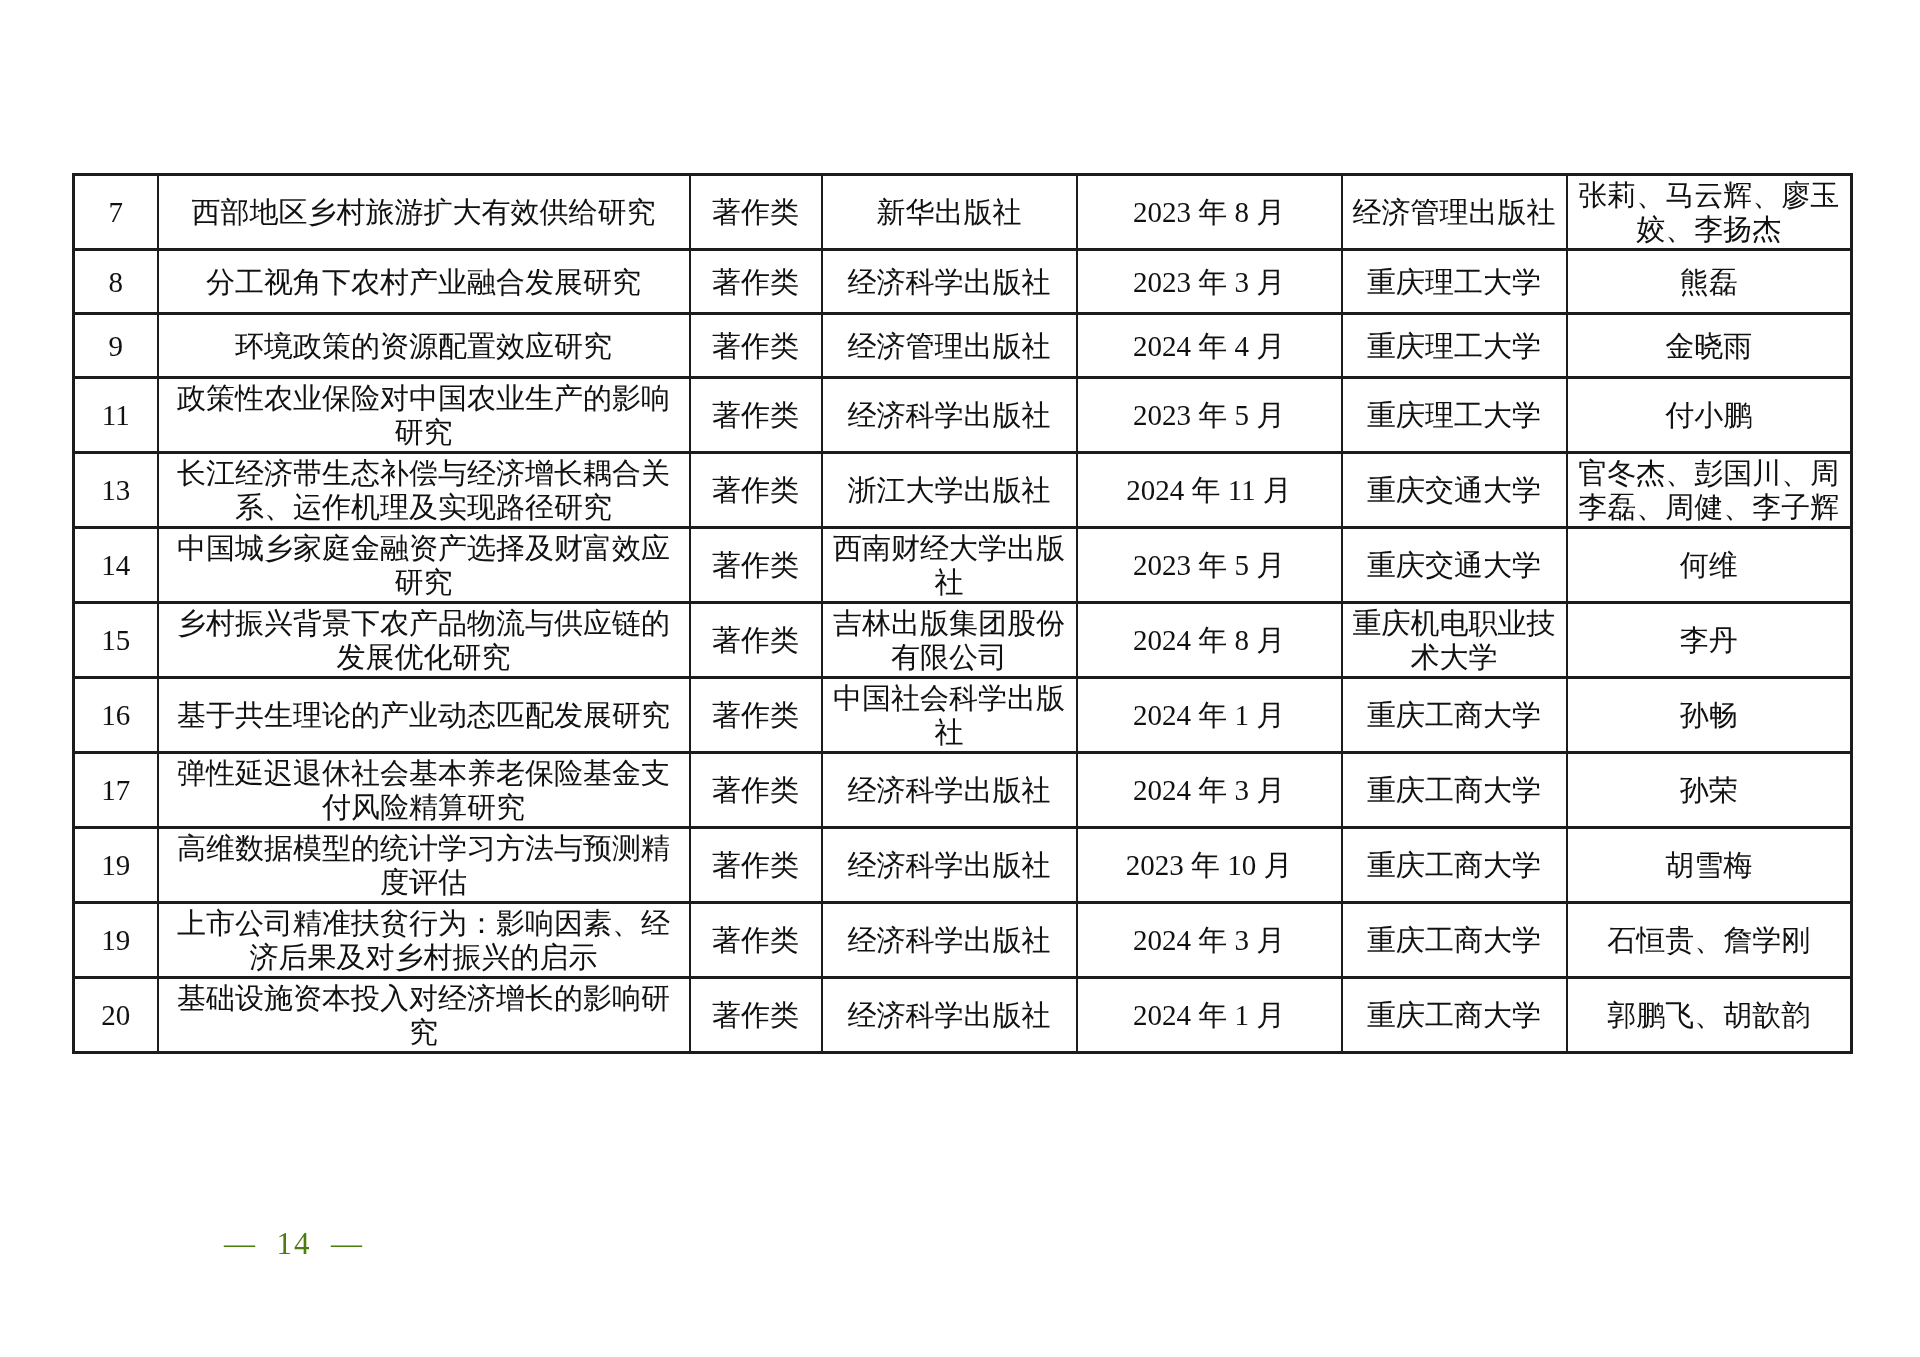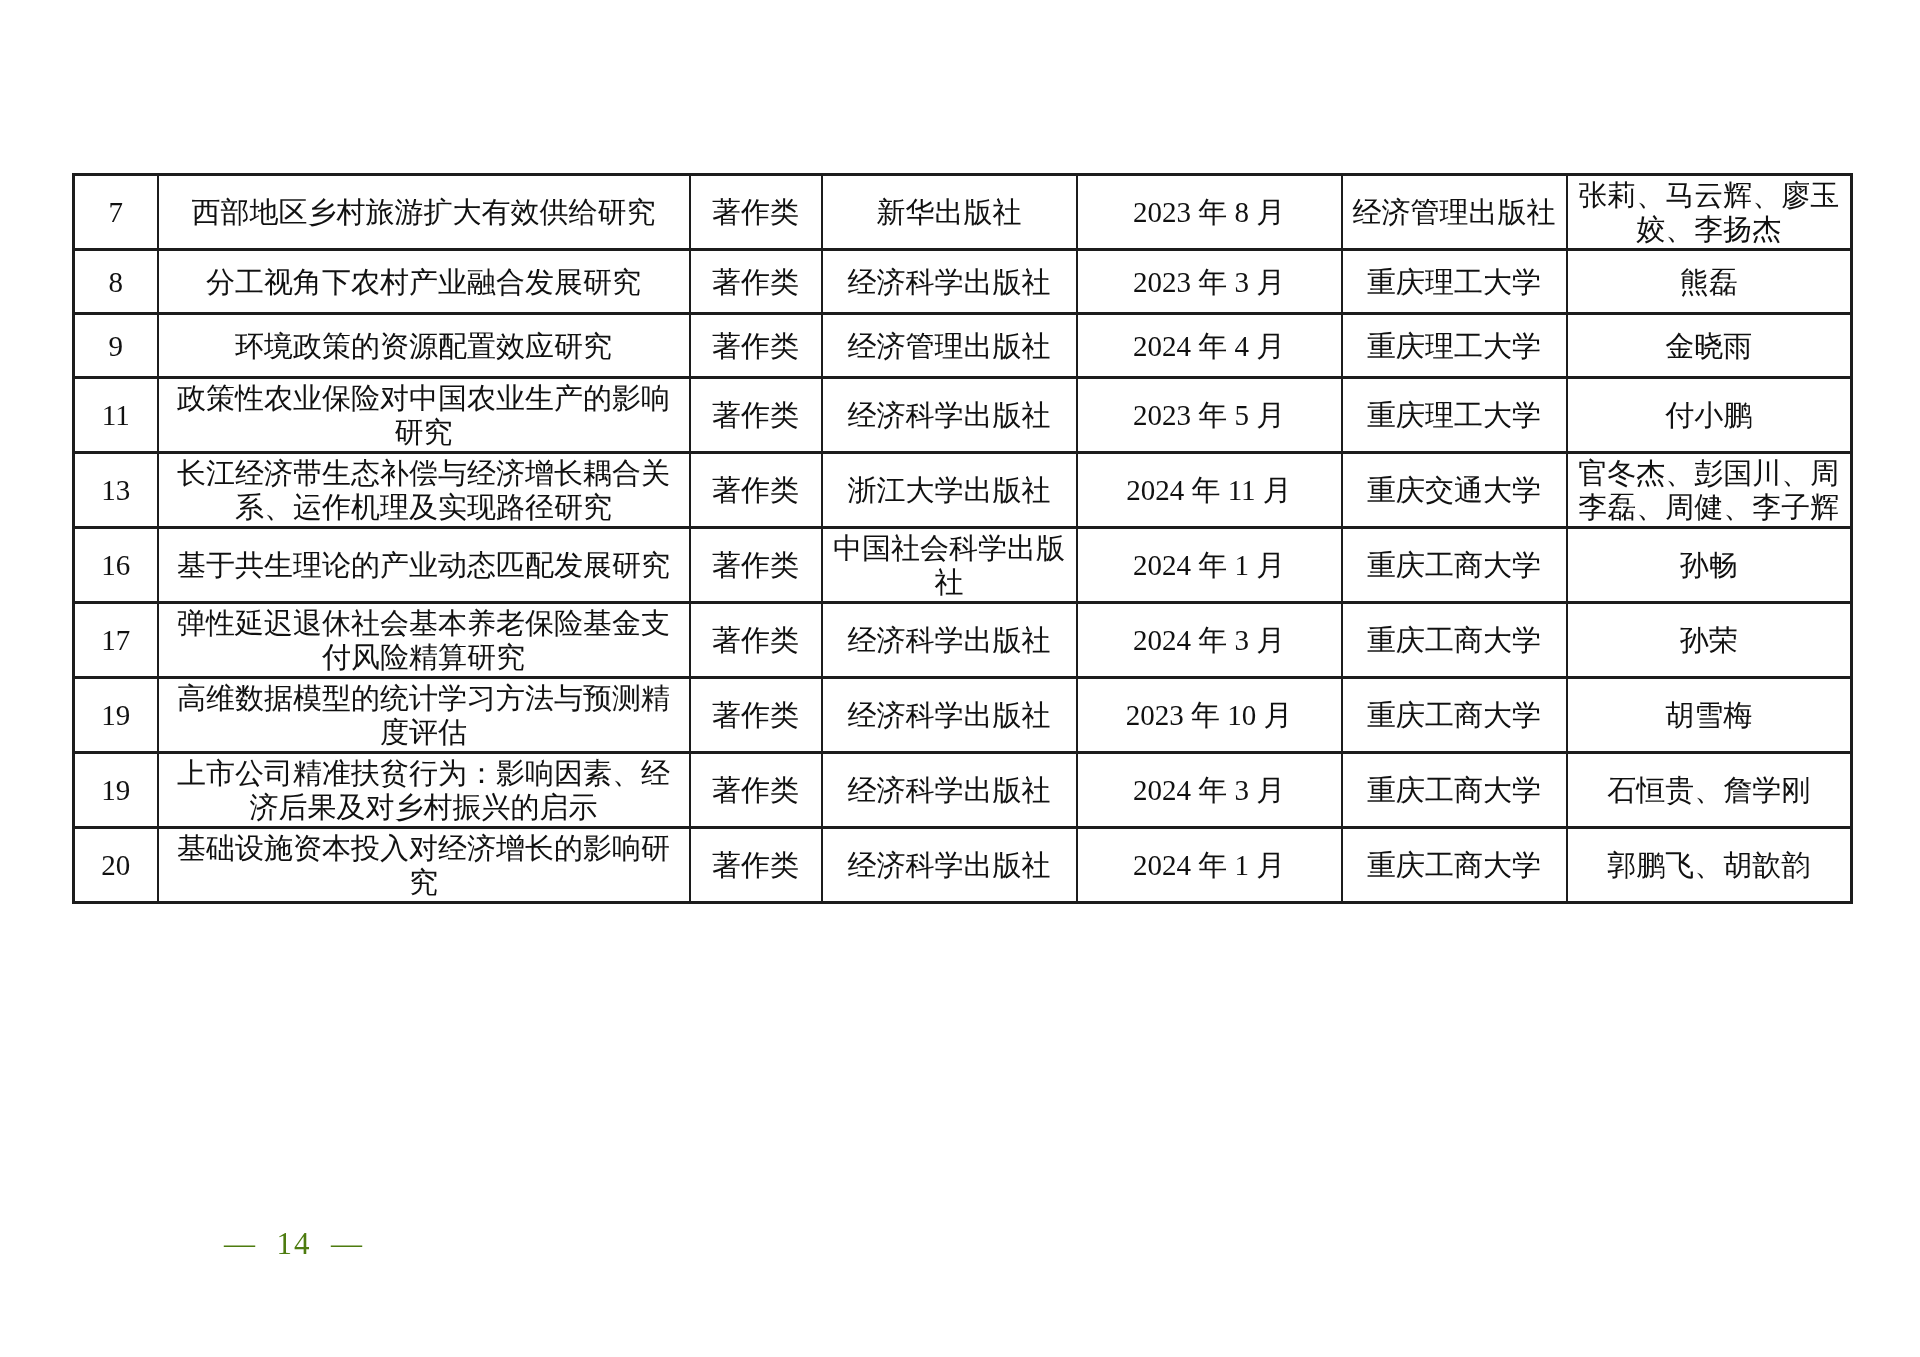--- a/index.html
+++ b/index.html
@@ -112,20 +112,38 @@
         <tr>
           <td class="c-no">13</td>
           <td class="c-title">长江经济带生态补偿与经济增长耦合关系、运作机理及实现路径研究</td>
           <td class="c-cat">著作类</td>
           <td class="c-pub">浙江大学出版社</td>
           <td class="c-date">2024 年 11 月</td>
           <td class="c-inst">重庆交通大学</td>
           <td class="c-auth">官冬杰、彭国川、周李磊、周健、李子辉</td>
         </tr>
         <tr>
+          <td class="c-no">14</td>
+          <td class="c-title">中国城乡家庭金融资产选择及财富效应研究</td>
+          <td class="c-cat">著作类</td>
+          <td class="c-pub">西南财经大学出版社</td>
+          <td class="c-date">2023 年 5 月</td>
+          <td class="c-inst">重庆交通大学</td>
+          <td class="c-auth">何维</td>
+        </tr>
+        <tr>
+          <td class="c-no">15</td>
+          <td class="c-title">乡村振兴背景下农产品物流与供应链的发展优化研究</td>
+          <td class="c-cat">著作类</td>
+          <td class="c-pub">吉林出版集团股份有限公司</td>
+          <td class="c-date">2024 年 8 月</td>
+          <td class="c-inst">重庆机电职业技术大学</td>
+          <td class="c-auth">李丹</td>
+        </tr>
+        <tr>
           <td class="c-no">16</td>
           <td class="c-title">基于共生理论的产业动态匹配发展研究</td>
           <td class="c-cat">著作类</td>
           <td class="c-pub">中国社会科学出版社</td>
           <td class="c-date">2024 年 1 月</td>
           <td class="c-inst">重庆工商大学</td>
           <td class="c-auth">孙畅</td>
         </tr>
         <tr>
           <td class="c-no">17</td>

